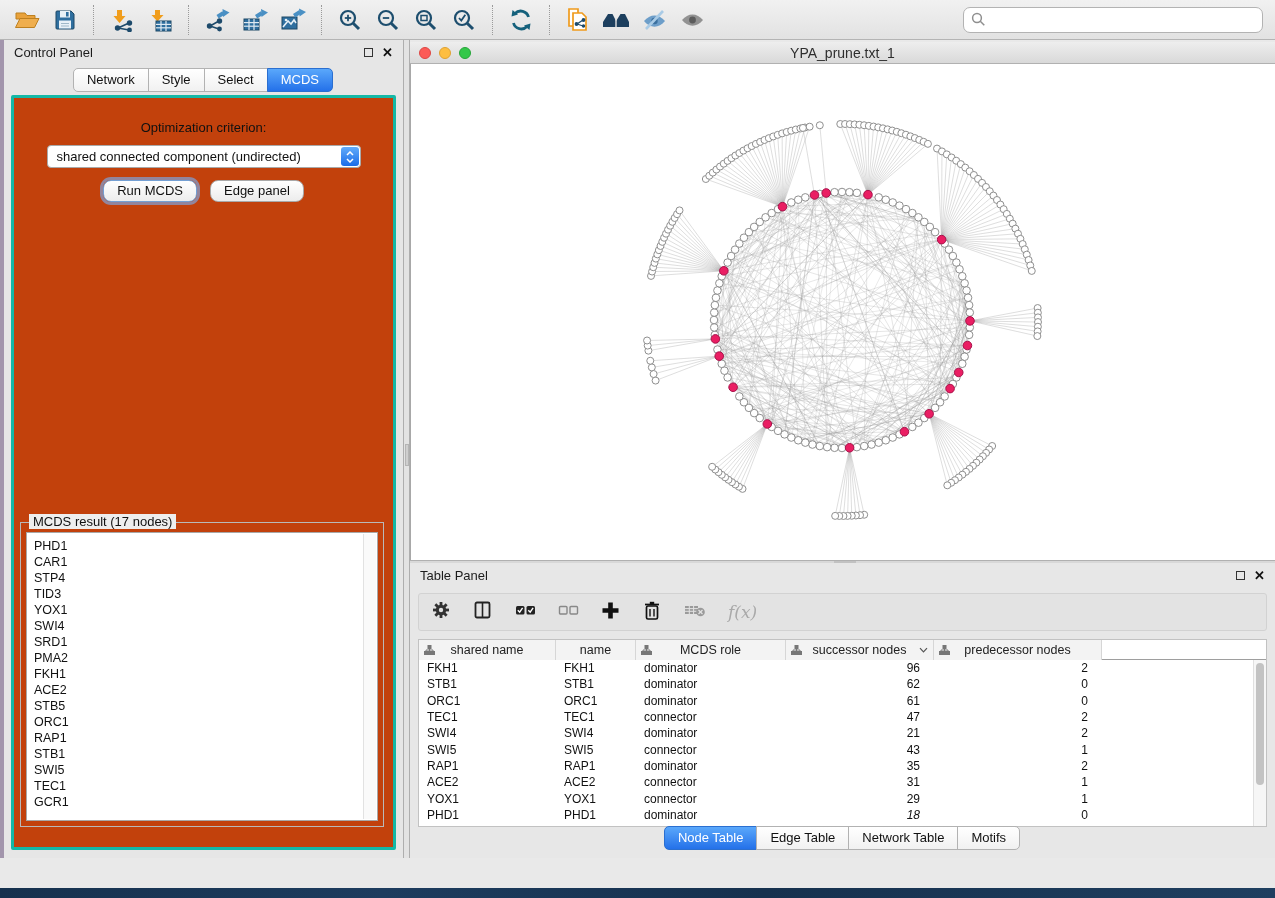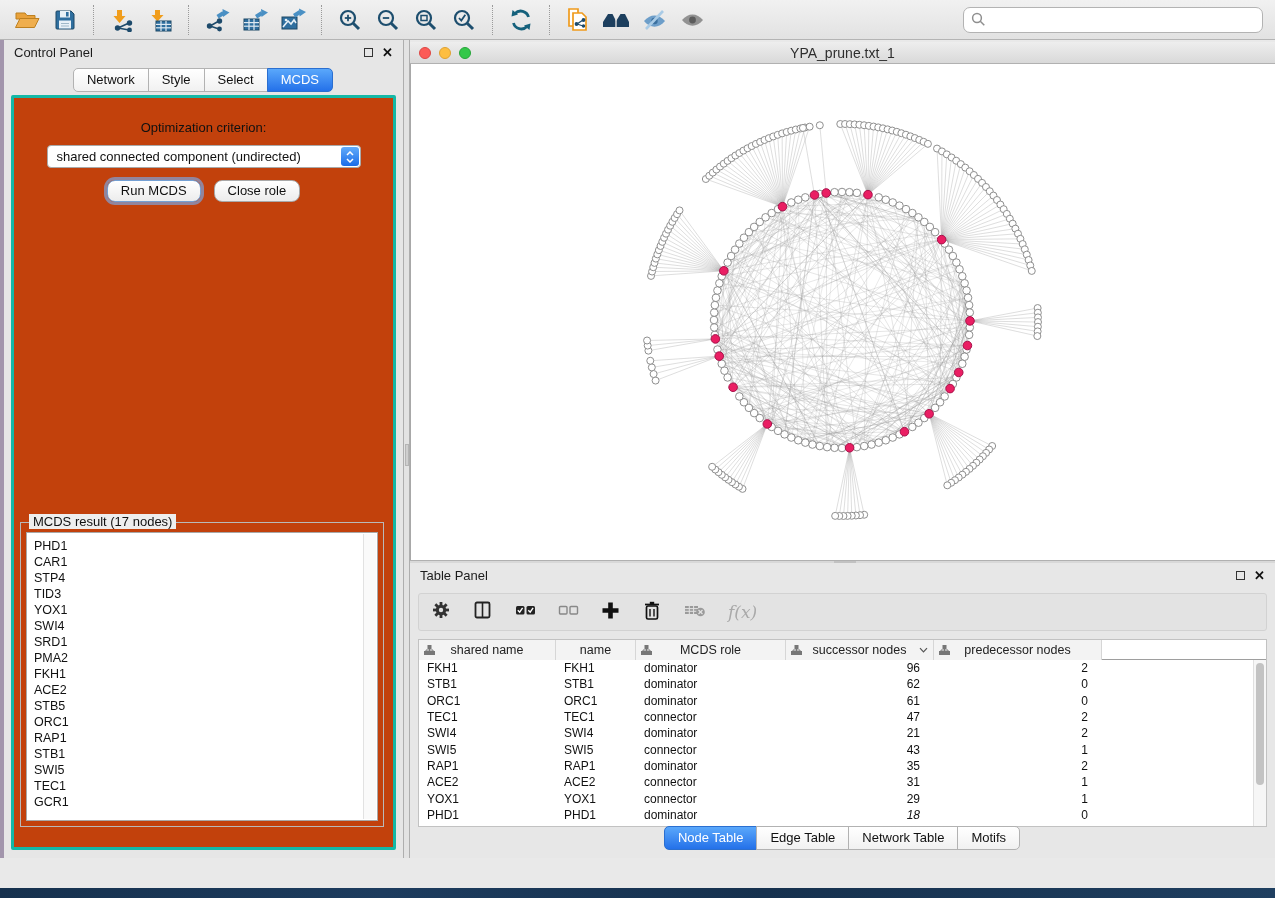--- a/index.html
+++ b/index.html
@@ -290,21 +290,21 @@
             <svg width="8" height="5">
                 <polyline points="1,4 4,1 7,4" fill="none" stroke="#fff" stroke-width="1.5"></polyline>
               </svg>
             <svg width="8" height="5">
                 <polyline points="1,1 4,4 7,1" fill="none" stroke="#fff" stroke-width="1.5"></polyline>
               </svg>
           </span>
         </div>
         <div class="btn-row">
           <button class="btn focused">Run MCDS</button>
-          <button class="btn">Close role</button>
+          <button class="btn">Edge panel</button>
         </div>
         <div class="fieldset">
           <span class="legend">MCDS result (17 nodes)</span>
           <div class="listbox">
             <div id="mcds-list">
                 <div class="mcds-item">PHD1</div>
                 <div class="mcds-item">CAR1</div>
                 <div class="mcds-item">STP4</div>
                 <div class="mcds-item">TID3</div>
                 <div class="mcds-item">YOX1</div>

